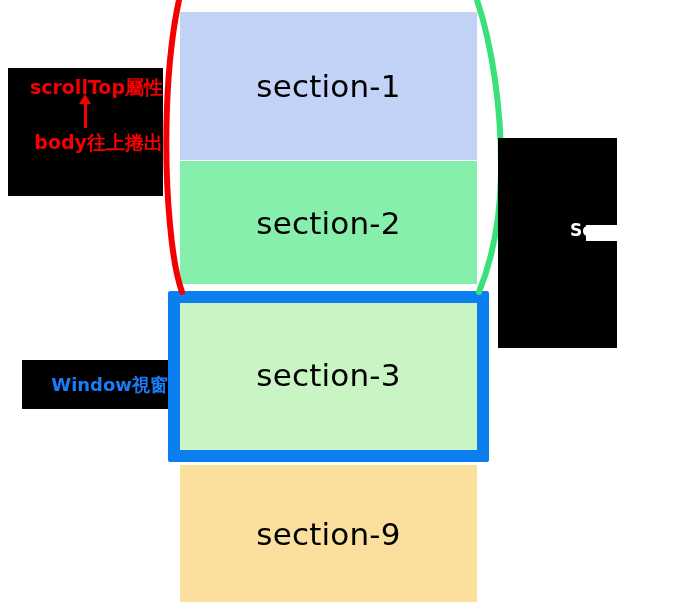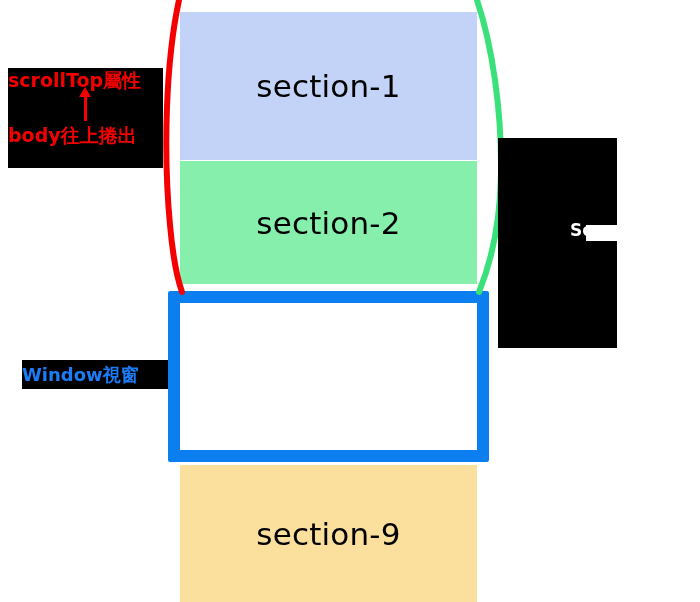--- a/index.html
+++ b/index.html
@@ -65,23 +65,24 @@
   .anno-box {
     position: absolute;
     background: #000000;
     box-sizing: border-box;
   }
 
   #anno-scrolltop {
     left: 8px;
     top: 68px;
     width: 155px;
-    height: 100px;
+    height: 128px;
     color: #f40000;
-    text-align: left;
+    text-align: right;
+    padding-top: 7px;
   }
   #anno-scrolltop .line {
     font-size: 19px;
     font-weight: bold;
     line-height: 25px;
     white-space: nowrap;
     font-family: "DejaVu Sans", "Liberation Sans", sans-serif;
   }
   #anno-scrolltop .arrow {
     display: block;
@@ -98,25 +99,25 @@
     left: -5px;
     border-left: 6.5px solid transparent;
     border-right: 6.5px solid transparent;
     border-bottom: 10px solid #f40000;
   }
 
   #anno-window {
     left: 22px;
     top: 360px;
     width: 146px;
-    height: 29px;
+    height: 49px;
     color: #1a7cf7;
     display: flex;
     align-items: center;
-    justify-content: flex-start;
+    justify-content: flex-end;
   }
   #anno-window .label {
     font-size: 18px;
     font-weight: bold;
     white-space: nowrap;
     font-family: "DejaVu Sans", "Liberation Sans", sans-serif;
   }
 
   #anno-scrollheight {
     left: 498px;
@@ -153,20 +154,23 @@
 <div id="canvas">
 
   <div class="section" id="section-1">
     <span>section-1</span>
   </div>
 
   <div class="section" id="section-2">
     <span>section-2</span>
   </div>
 
+  <div class="section" id="section-3">
+    <span>section-3</span>
+  </div>
 
   <div class="section" id="section-4">
     <span>section-9</span>
   </div>
 
   <div id="window-frame"></div>
 
   <svg class="curve-svg" viewBox="0 0 700 602" xmlns="http://www.w3.org/2000/svg">
     <path d="M 179 0 C 166 60, 163 150, 170 225 C 173 258, 177 278, 182 292" fill="none" stroke="#f40000" stroke-width="6" stroke-linecap="round"></path>
     <path d="M 477 0 C 492 45, 502 110, 501 175 C 500 225, 490 265, 479 292" fill="none" stroke="#3ae07a" stroke-width="6" stroke-linecap="round"></path>

